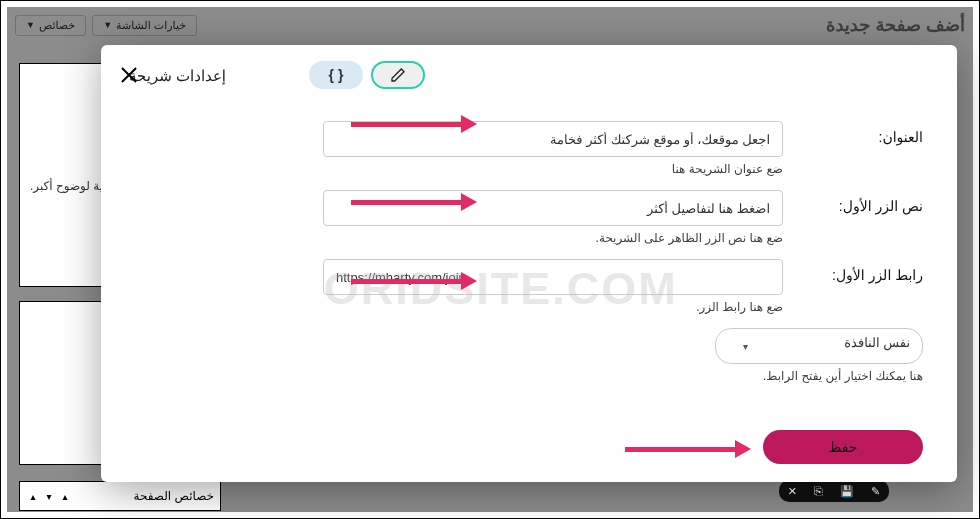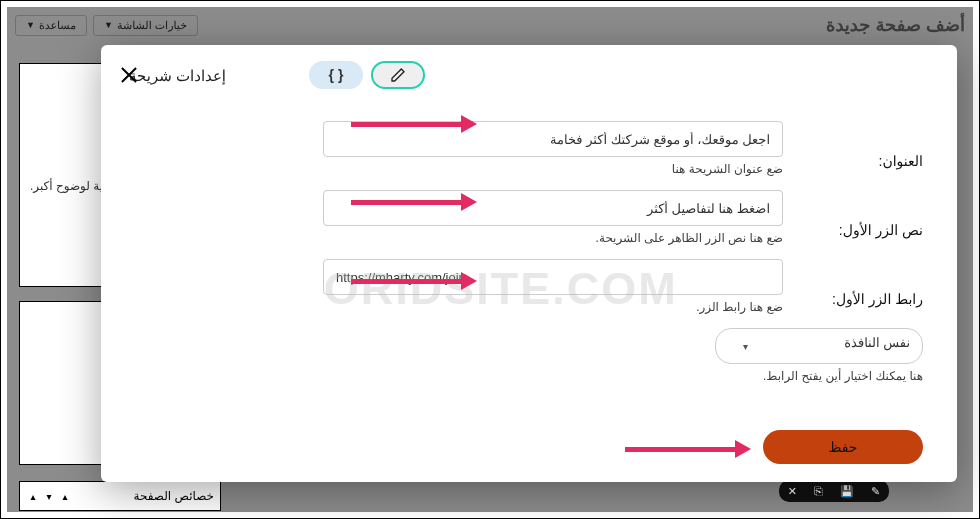--- a/index.html
+++ b/index.html
@@ -189,21 +189,20 @@
   gap: 20px;
   margin-bottom: 14px;
 }
 .form-label {
   width: 120px;
   min-width: 120px;
   color: #111;
   font-size: 14px;
   padding-top: 8px;
   text-align: right;
-  margin-top: 24px;
 }
 .form-field-wrap { flex: 1; position: relative; max-width: 460px; }
 .form-input, .form-select {
   width: 100%;
   height: 36px;
   border: 1px solid #ccc;
   border-radius: 4px;
   padding: 6px 12px;
   font-size: 13px;
   color: #333;
@@ -233,21 +232,21 @@
   pointer-events: none;
   color: #555;
   font-size: 10px;
 }
 .modal-footer {
   position: absolute;
   bottom: 18px;
   right: 34px;
 }
 .save-btn {
-  background: #c2410c;
+  background: #be185d;
   color: #111;
   border: none;
   border-radius: 18px;
   width: 160px;
   height: 34px;
   font-size: 14px;
   cursor: pointer;
 }
 .arrow {
   position: absolute;
@@ -302,21 +301,21 @@
 
 <div class="outer-frame">
   <div class="bg-topbar">
     <span class="bg-title">أضف صفحة جديدة</span>
     <div class="bg-btns">
       <button class="bg-btn">
           <span>خيارات الشاشة</span>
           <span class="caret-dn">▼</span>
         </button>
       <button class="bg-btn">
-          <span>مساعدة</span>
+          <span>خصائص</span>
           <span class="caret-dn">▼</span>
         </button>
     </div>
   </div>
 
   <div class="bg-shade"></div>
 
   <div class="sidebar-box">
     <div class="sb-head">
       <span class="sb-ctrl">▴</span>

